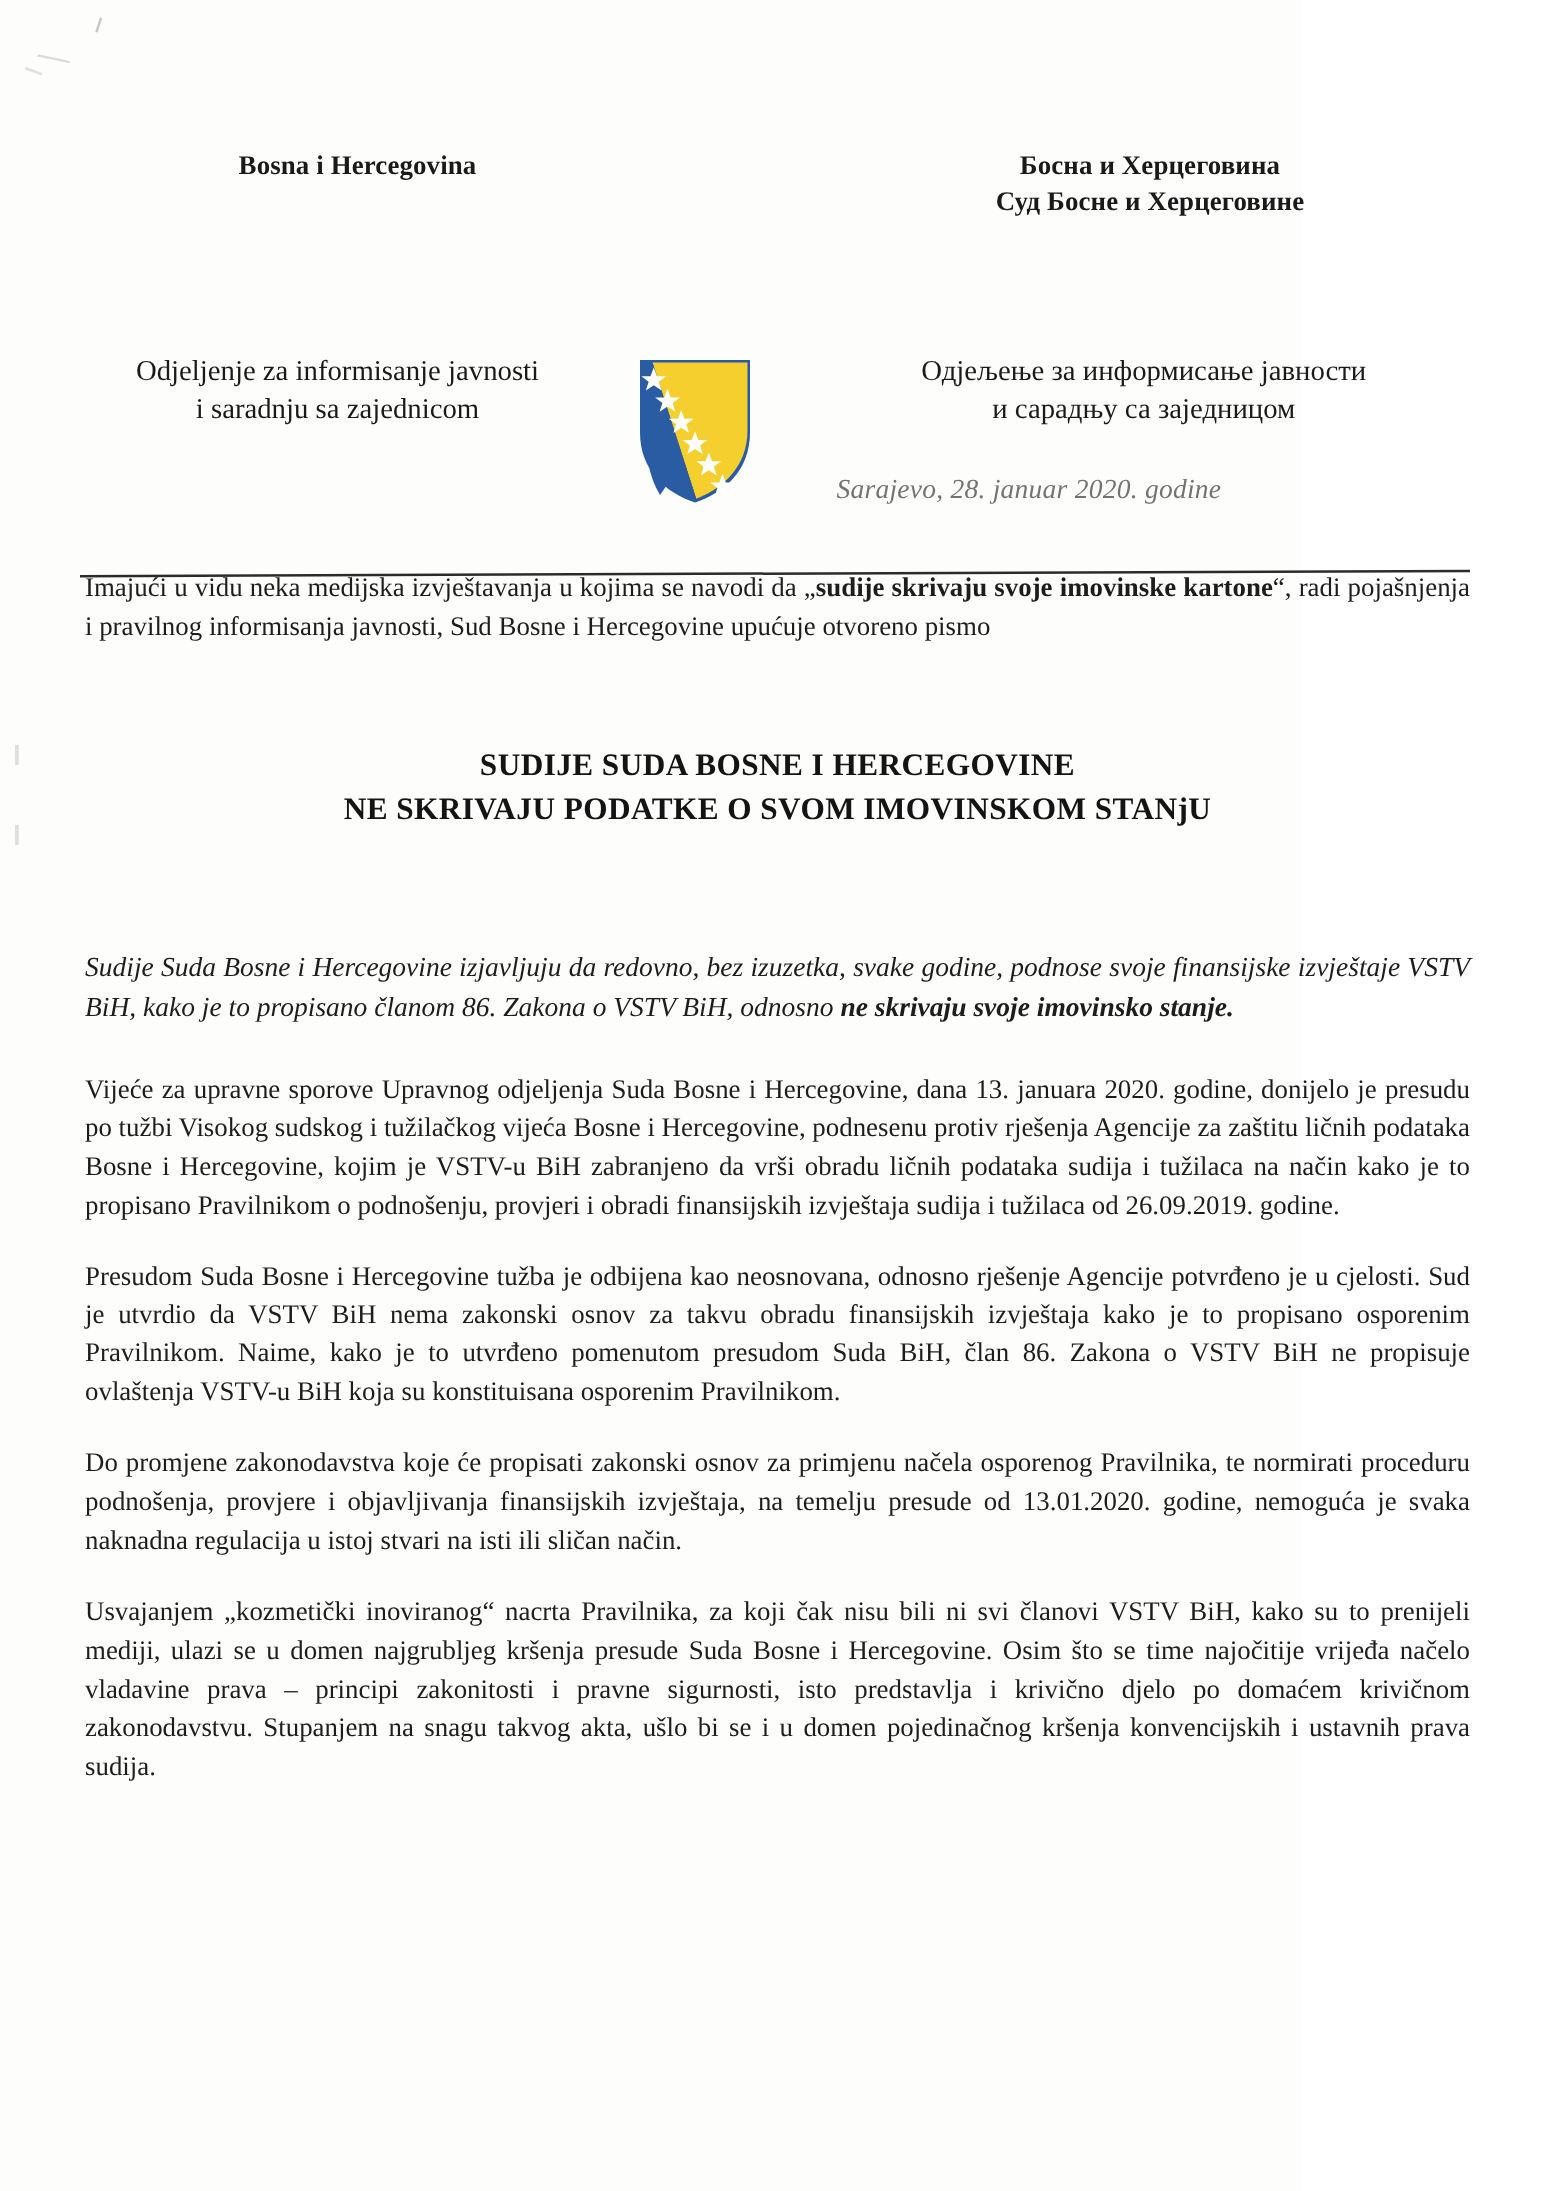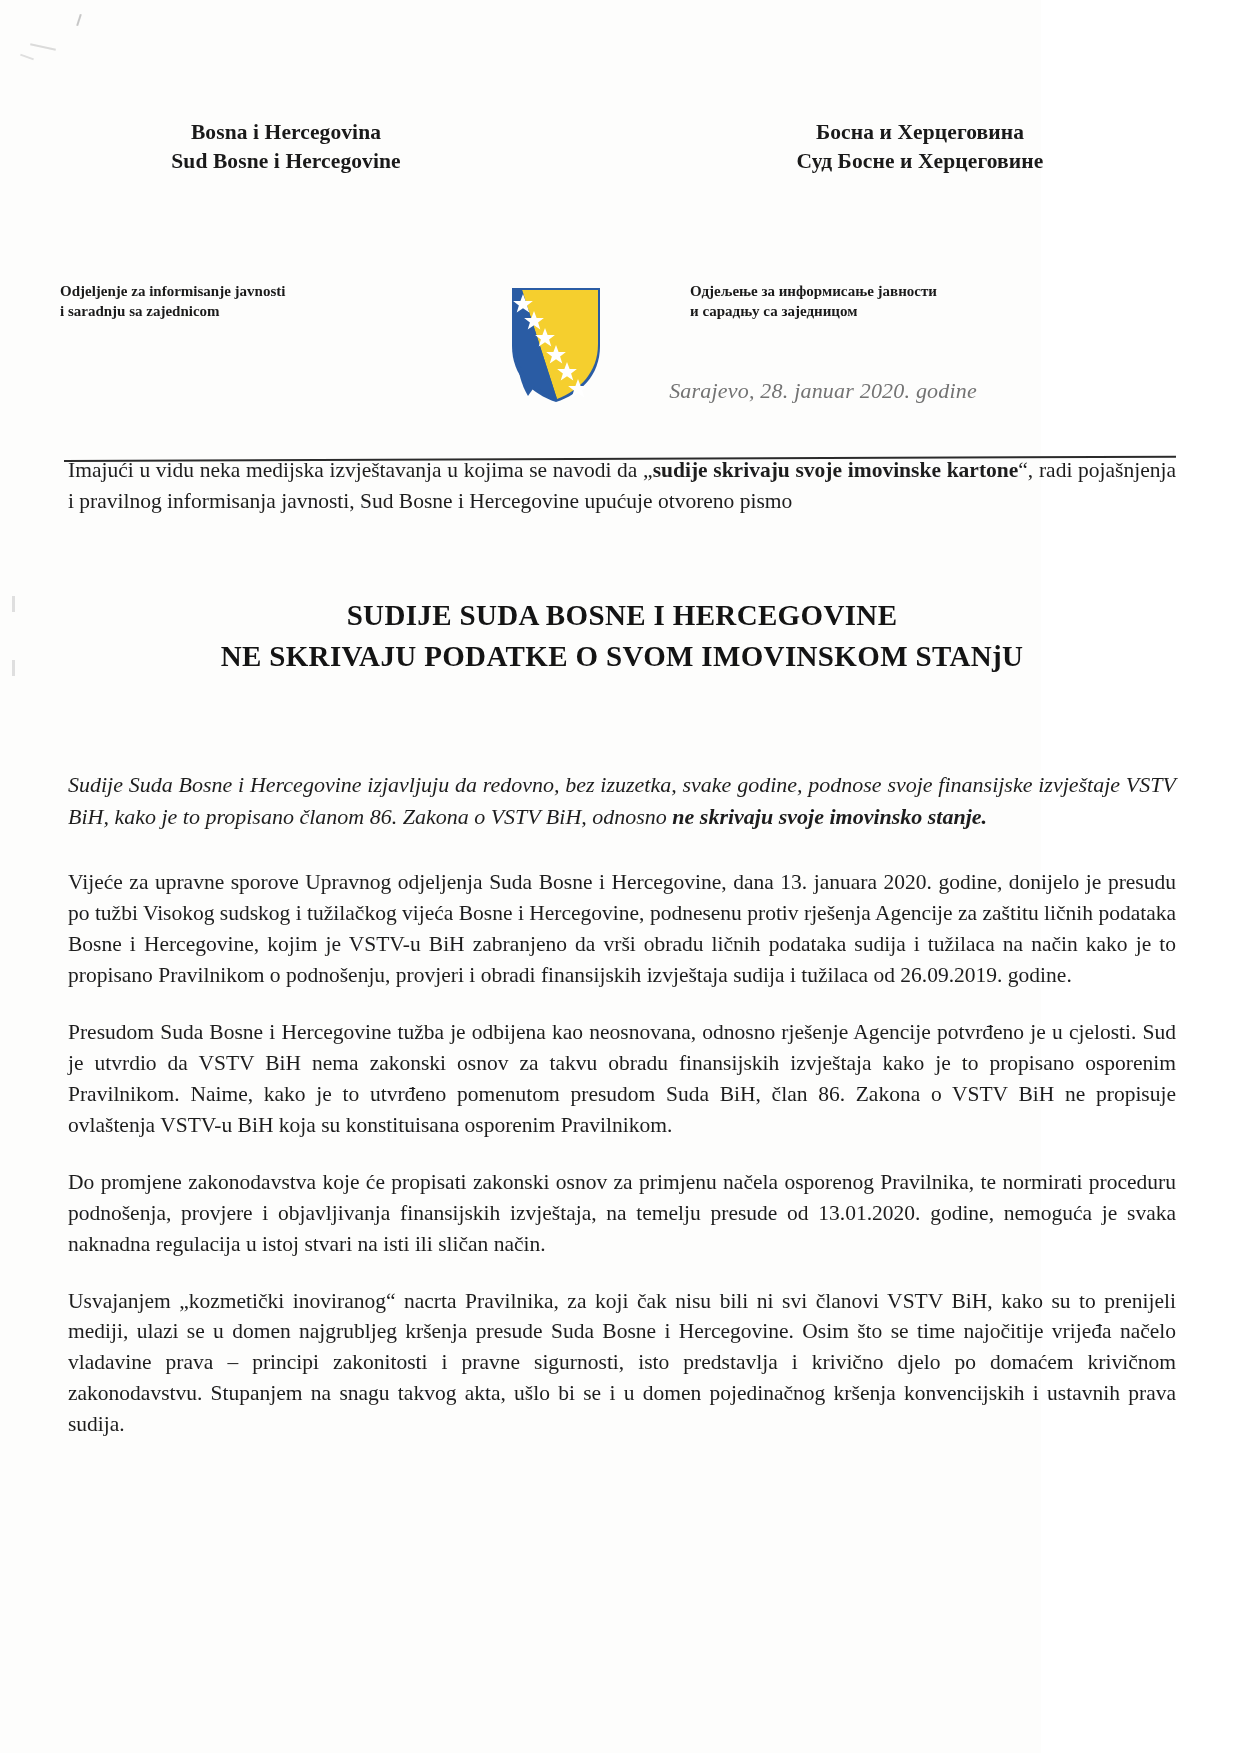--- a/index.html
+++ b/index.html
@@ -50,22 +50,23 @@
     font-size: 21.5px;
     line-height: 1.33;
     letter-spacing: .1px;
     color: #1a1a1a;
   }
   .org-left  { left: 76px;  top: 0; width: 420px; }
   .org-right { left: 700px; top: 0; width: 440px; }
 
   .dept-block {
     position: absolute;
-    font-weight: bold;
-    font-size: 15px;
+    text-align: center;
+    font-weight: normal;
+    font-size: 23px;
     line-height: 1.32;
     color: #1a1a1a;
   }
   .dept-left  { left: 60px;  top: 164px; width: 420px; }
   .dept-right { left: 690px; top: 164px; width: 450px; }
 
   .header-rule {
     position: absolute;
     left: 64px;
     top: 342px;
@@ -111,21 +112,21 @@
     text-align: justify;
     color: #1d1d1d;
   }
   p:last-child { margin-bottom: 0; }
 
   .intro { margin-bottom: 78px; }
 
   .doc-title {
     text-align: center;
     font-weight: bold;
-    font-size: 29px;
+    font-size: 25px;
     line-height: 1.42;
     letter-spacing: .35px;
     margin: 0 0 92px 0;
     color: #141414;
   }
   .doc-title span { display: block; }
 
   .lead {
     font-style: italic;
     font-size: 22px;
@@ -144,21 +145,20 @@
   <div class="scan-mark m1"></div>
   <div class="scan-mark m2"></div>
   <div class="scan-mark m3"></div>
   <div class="scan-mark m4"></div>
   <div class="scan-mark m5"></div>
 
   <div class="header">
 
     <div class="org-block org-left">
       <div>Bosna i Hercegovina</div>
-      <div>Sud Bosne i Hercegovine</div>
     </div>
 
     <div class="org-block org-right">
       <div>Босна и Херцеговина</div>
       <div>Суд Босне и Херцеговине</div>
     </div>
 
     <div class="dept-block dept-left">
       <div>Odjeljenje za informisanje javnosti</div>
       <div>i saradnju sa zajednicom</div>

